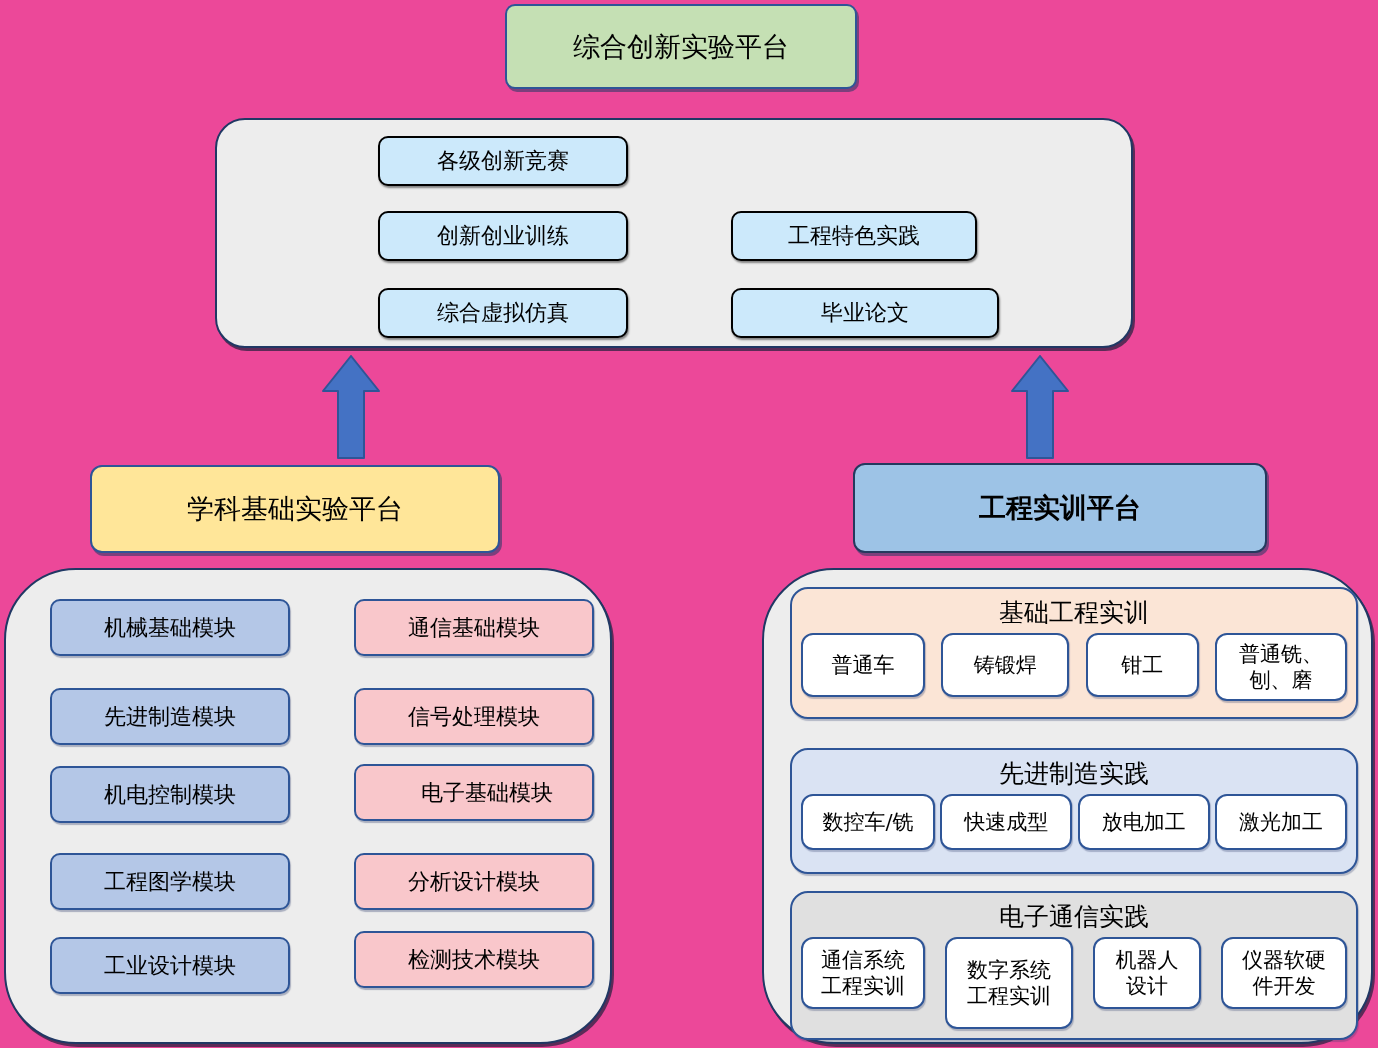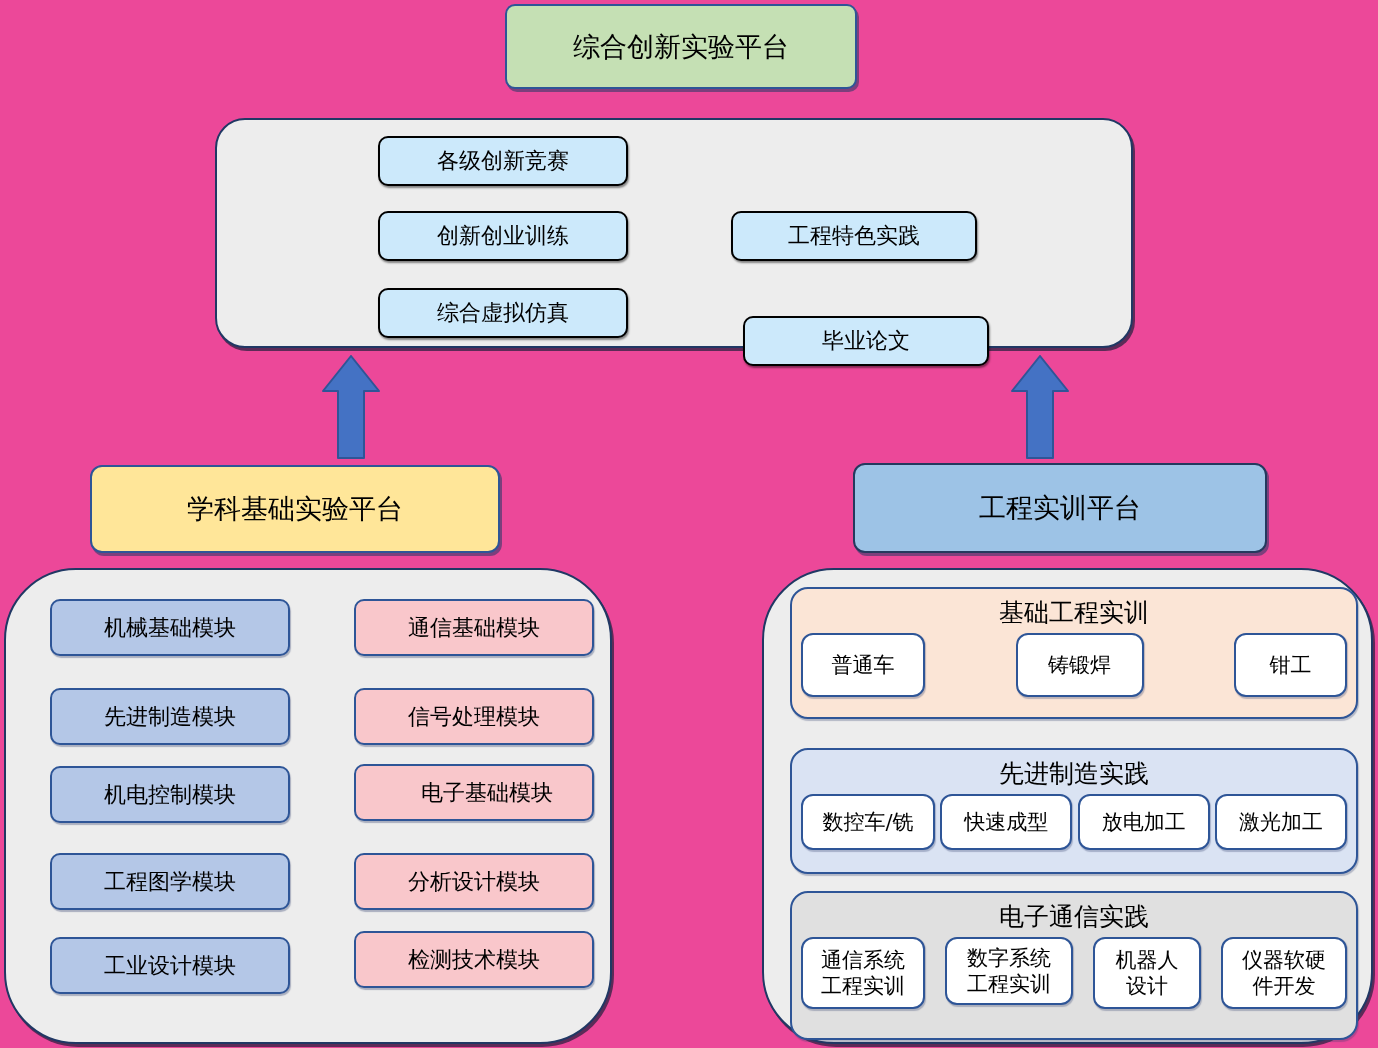--- a/index.html
+++ b/index.html
@@ -15,21 +15,21 @@
   .container{background:#ededed;border:2.5px solid #203864;box-shadow:2px 3px 0 rgba(16,28,52,.65);}
   .top-container{left:215px;top:118px;width:918px;height:230px;border-radius:30px;}
   .left-container{left:4px;top:568px;width:608px;height:476px;border-radius:72px;}
   .right-container{left:762px;top:568px;width:611px;height:476px;border-radius:72px;}
 
   
   .inno-item{position:absolute;box-sizing:border-box;width:250px;height:50px;background:#cce9fb;border:2px solid #000;border-radius:10px;display:flex;align-items:center;justify-content:center;font-size:22px;box-shadow:1px 2px 2px rgba(0,0,0,.45);}
 
   
   .yellow-box{left:90px;top:465px;width:410px;height:88px;background:#ffe699;border:2.5px solid #2e5597;border-radius:12px;font-size:27px;box-shadow:2px 3px 0 rgba(32,56,100,.55);}
-  .blue-box{left:853px;top:463px;width:414px;height:90px;background:#9dc3e6;border:2.5px solid #24395e;border-radius:12px;font-size:27px;box-shadow:2px 3px 0 rgba(32,56,100,.55);}
+  .blue-box{left:853px;top:463px;width:414px;height:90px;background:#9dc3e6;border:2.5px solid #24395e;border-radius:12px;font-size:27px;box-shadow:2px 3px 0 rgba(32,56,100,.55);font-weight:bold;}
 
   
   .module{position:absolute;box-sizing:border-box;width:240px;height:57px;border-radius:10px;border:2px solid #2e5597;display:flex;align-items:center;justify-content:center;font-size:22px;box-shadow:1px 2px 1px rgba(46,60,105,.35);}
   .module.blue{background:#b4c7e7;}
   .module.pink{background:#f9c7cb;}
 
   
   .section{position:absolute;box-sizing:border-box;border:2px solid #2e5597;border-radius:18px;padding:4px 9px 0 9px;display:flex;flex-direction:column;box-shadow:1px 2px 1px rgba(46,60,105,.3);}
   .section-title{text-align:center;font-size:25px;padding:3px 0 4px 0;flex:0 0 auto;}
   .section-row{display:flex;justify-content:space-between;align-items:stretch;flex:0 0 auto;}
@@ -56,21 +56,21 @@
     </div>
     <div class="inno-item" style="left:161px;top:91px;">
       <span>创新创业训练</span>
     </div>
     <div class="inno-item" style="left:514px;top:91px;width:246px;">
       <span>工程特色实践</span>
     </div>
     <div class="inno-item" style="left:161px;top:168px;">
       <span>综合虚拟仿真</span>
     </div>
-    <div class="inno-item" style="left:526px;top:168px;width:246px;margin-top:28px;">
+    <div class="inno-item" style="left:514px;top:168px;width:268px;">
       <span>毕业论文</span>
     </div>
   </div>
 
   <svg class="arrow" style="left:322px;top:355px;" viewBox="0 0 58 104">
     <polygon points="29,1 57,36 42,36 42,103 16,103 16,36 1,36" fill="#4472c4" stroke="#2f5597" stroke-width="2" stroke-linejoin="round"></polygon>
   </svg>
   <svg class="arrow" style="left:1011px;top:355px;" viewBox="0 0 58 104">
     <polygon points="29,1 57,36 42,36 42,103 16,103 16,36 1,36" fill="#4472c4" stroke="#2f5597" stroke-width="2" stroke-linejoin="round"></polygon>
   </svg>
@@ -124,20 +124,24 @@
       <div class="section-row">
         <div class="white-item" style="width:124px;height:64px;">
           <span>普通车</span>
         </div>
         <div class="white-item" style="width:128px;height:64px;">
           <span>铸锻焊</span>
         </div>
         <div class="white-item" style="width:113px;height:64px;">
           <span>钳工</span>
         </div>
+        <div class="white-item" style="width:132px;height:68px;">
+          <span>普通铣、
+刨、磨</span>
+        </div>
       </div>
     </div>
 
     <div class="section sec-adv">
       <div class="section-title">先进制造实践</div>
       <div class="section-row">
         <div class="white-item" style="width:134px;height:56px;">
           <span>数控车/铣</span>
         </div>
         <div class="white-item" style="width:132px;height:56px;">
@@ -152,21 +156,21 @@
       </div>
     </div>
 
     <div class="section sec-ecom">
       <div class="section-title">电子通信实践</div>
       <div class="section-row">
         <div class="white-item" style="width:124px;height:72px;">
           <span>通信系统
 工程实训</span>
         </div>
-        <div class="white-item" style="width:128px;height:68px;">
+        <div class="white-item" style="width:128px;height:92px;">
           <span>数字系统
 工程实训</span>
         </div>
         <div class="white-item" style="width:108px;height:72px;">
           <span>机器人
 设计</span>
         </div>
         <div class="white-item" style="width:126px;height:72px;">
           <span>仪器软硬
 件开发</span>

